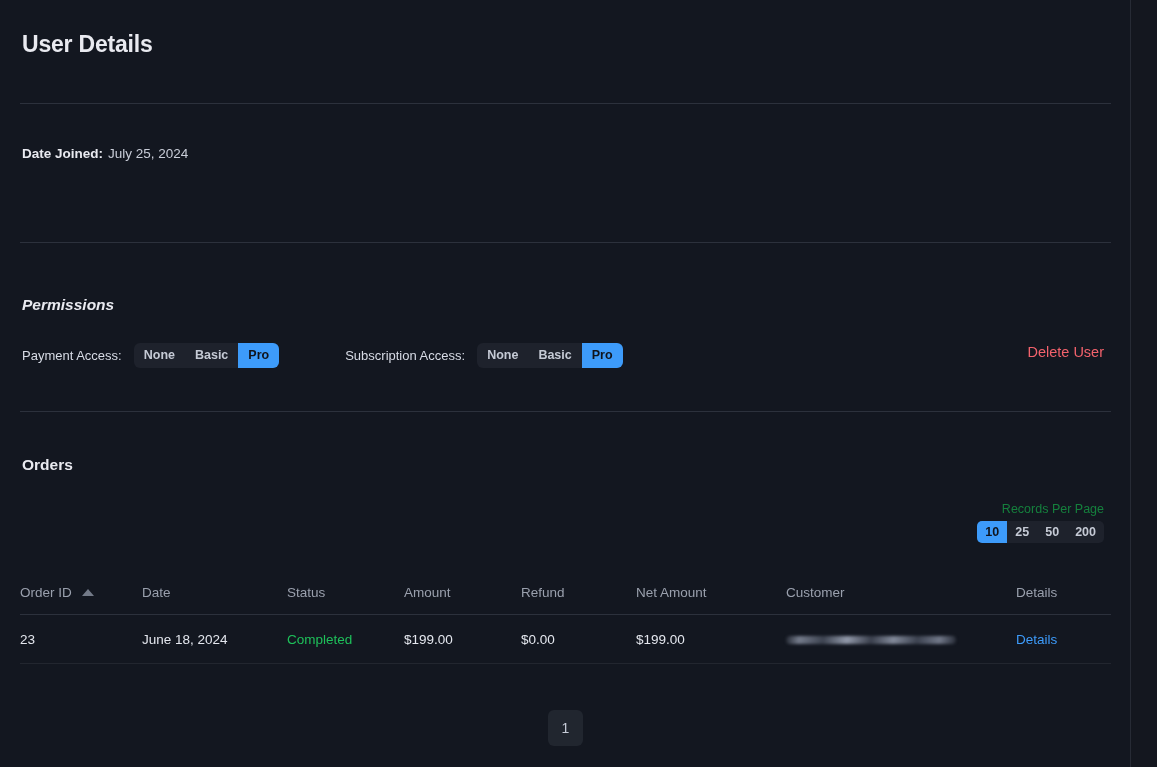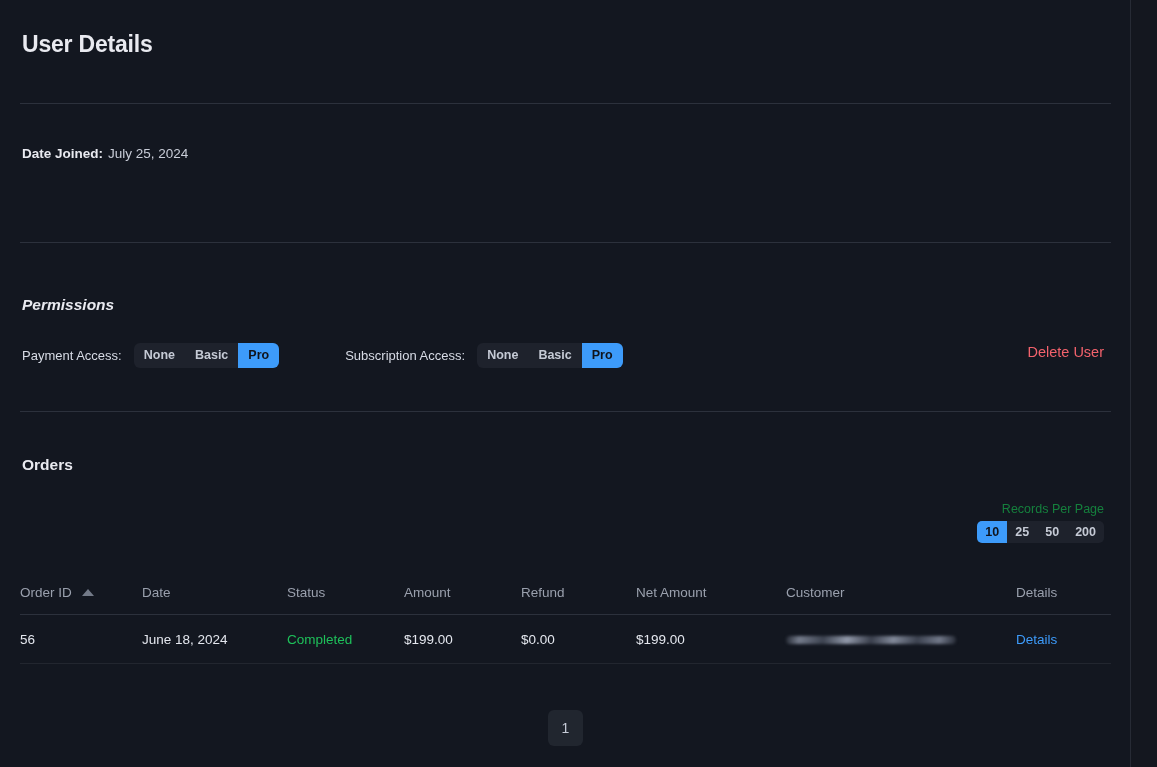--- a/index.html
+++ b/index.html
@@ -403,21 +403,21 @@
             <th>Status</th>
             <th>Amount</th>
             <th>Refund</th>
             <th>Net Amount</th>
             <th>Customer</th>
             <th>Details</th>
           </tr>
         </thead>
         <tbody>
           <tr>
-            <td>56</td>
+            <td>23</td>
             <td>June 18, 2024</td>
             <td class="status-completed">Completed</td>
             <td>$199.00</td>
             <td>$0.00</td>
             <td>$199.00</td>
             <td>
               <span class="redact customer"></span>
             </td>
             <td>
               <a class="details-link">Details</a>

